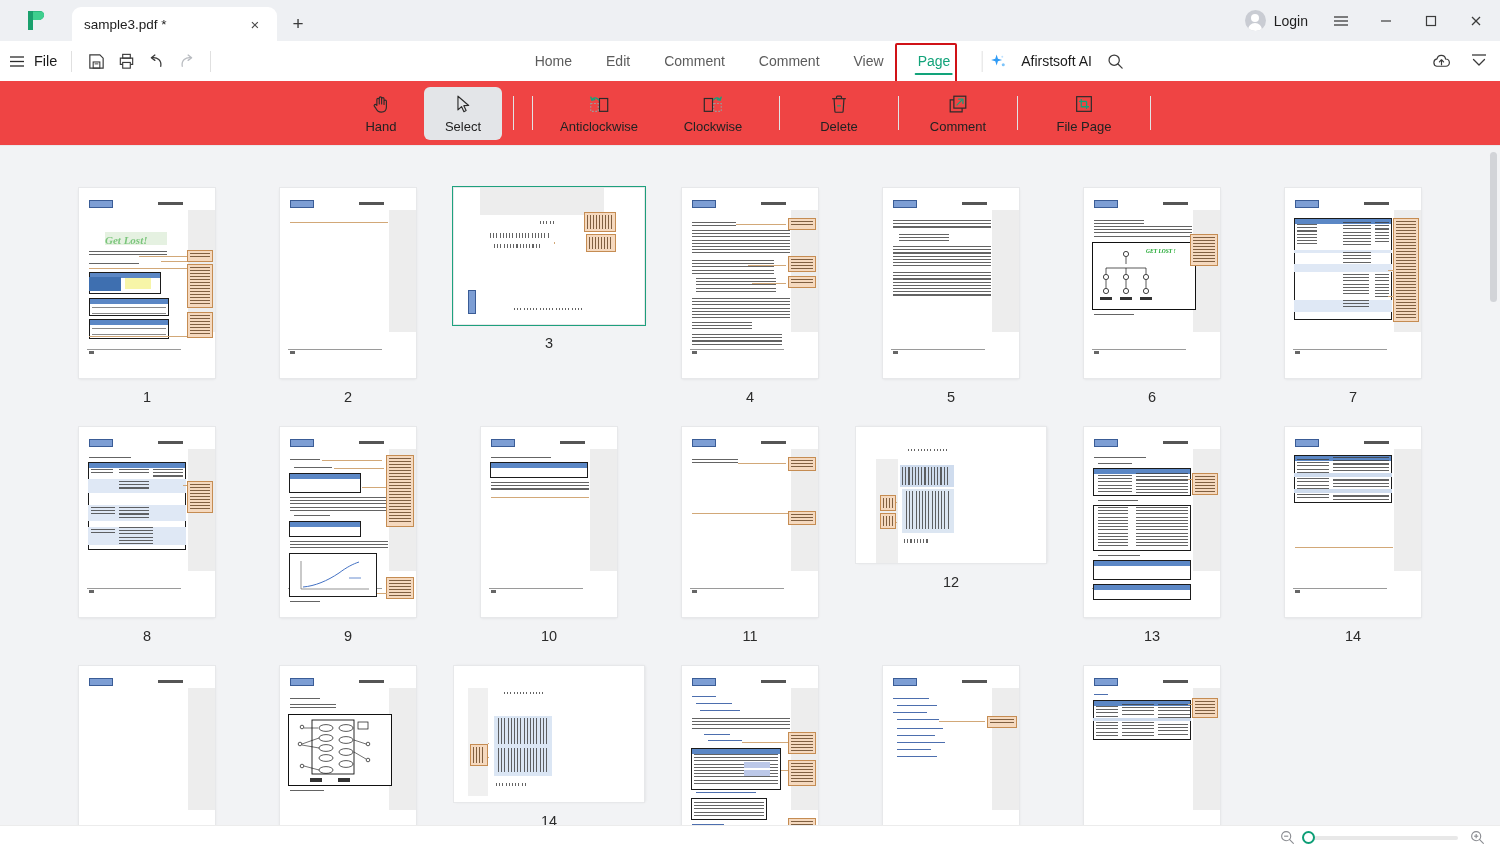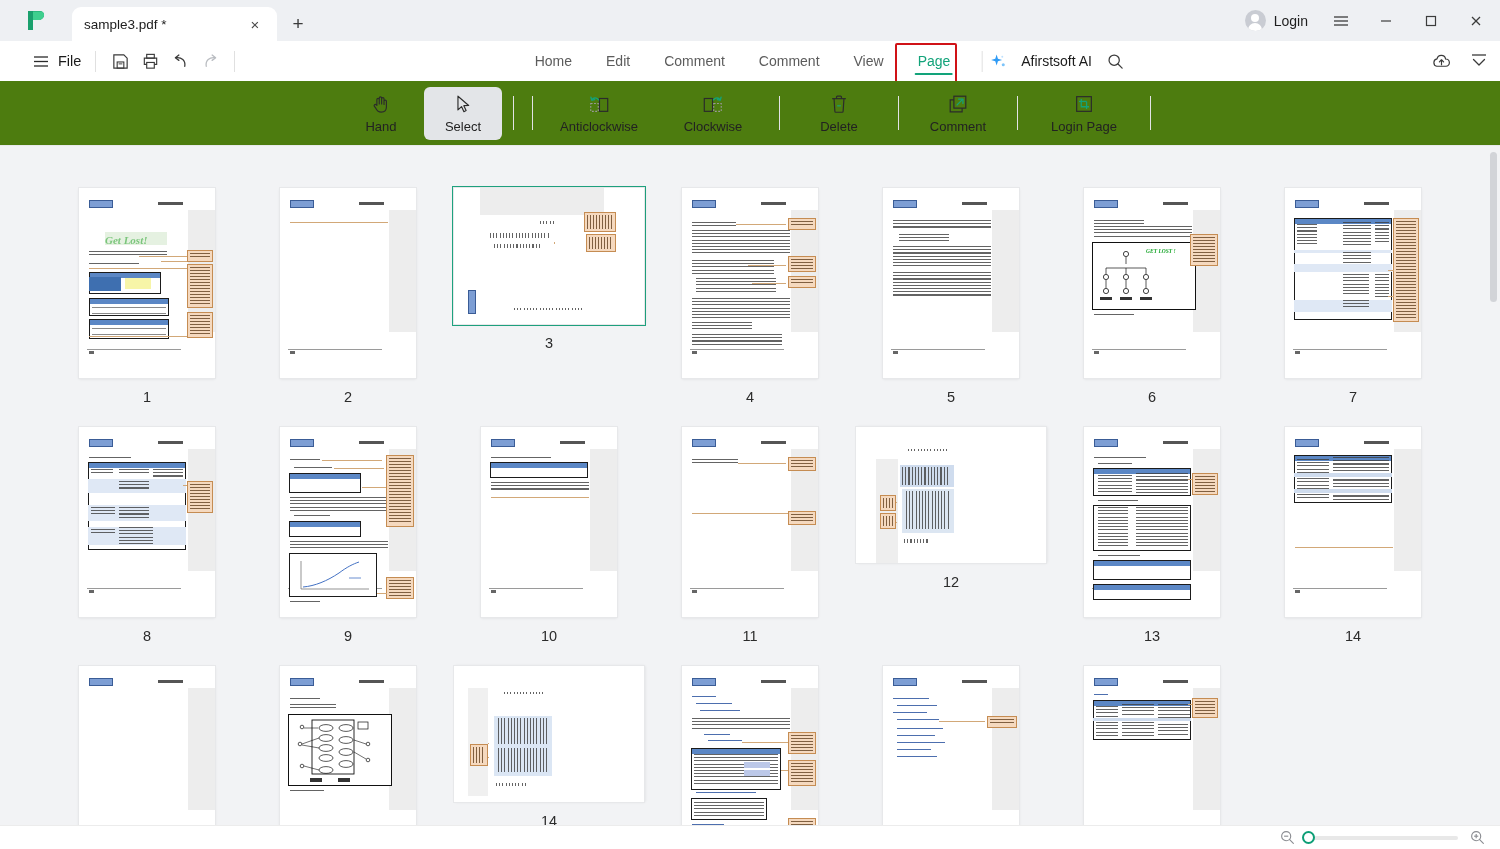--- a/index.html
+++ b/index.html
@@ -27,41 +27,41 @@
      color: #3b3b3b; font-size: 19px; margin-left: 4px; margin-bottom: 0px; }
   .tb-right { margin-left: auto; display: flex; align-items: center; height: 41px; padding-right: 2px; }
   .login { display: flex; align-items: center; gap: 8px; padding: 0 10px; height: 41px; }
   .avatar { width: 21px; height: 21px; border-radius: 50%; background: #c9ccd3; position: relative; overflow:hidden; }
   .avatar::before { content:""; position:absolute; width:8px; height:8px; border-radius:50%; background:#fff; left:6.5px; top:3.5px;}
   .avatar::after { content:""; position:absolute; width:14px; height:8px; border-radius:7px 7px 0 0; background:#fff; left:3.5px; top:13px;}
   .login-text { font-size: 14px; color: #1e1e1e; }
   .winbtn { width: 45px; height: 41px; display: flex; align-items: center; justify-content: center; color: #3c3c3c; }
 
   
-  .menubar { height: 40px; background:#fff; display: flex; align-items: center; position: relative; flex: none; padding-left: 24px; }
+  .menubar { height: 40px; background:#fff; display: flex; align-items: center; position: relative; flex: none; }
   .ham { width: 34px; height: 40px; display:flex; align-items:center; justify-content:center; }
   .file-label { font-size: 14.5px; color:#1b1b1b; padding-right: 14px; }
   .vsep { width: 1px; height: 21px; background: #e0e0e0; }
   .qa-icons { display: flex; align-items: center; gap: 2px; padding: 0 10px; }
   .qa { width: 28px; height: 28px; display:flex; align-items:center; justify-content:center; }
   .center-tabs { position: absolute; left: 50%; transform: translateX(-50%); display: flex; align-items: center; gap: 0px; }
   .mtab { font-size: 14px; color: #5c5c5c; padding: 0 17px; height: 40px; display:flex; align-items:center; white-space: nowrap;}
   .mtab.active { color: #12a37a; }
   .page-tab-wrap { position: relative; padding: 0; }
   .page-underline { position: absolute; left: 50%; transform: translateX(-50%); bottom: 6px; width: 38px; height: 2.5px; background: #12a37a; border-radius: 2px; }
   .redbox-page {
     position: absolute; left: 895px; top: 43px; width: 62px; height: 44px;
     border: 2.2px solid #d01217; border-radius: 2px; pointer-events:none;
   }
   .ai-wrap { display: flex; align-items: center; gap: 8px; margin-left: auto; padding-right: 6px; }
   .ai-text { font-size: 14px; color: #1b1b1b; }
   .mi { width: 30px; height: 30px; display:flex; align-items:center; justify-content:center; }
 
   
-  .ribbon { height: 65px; background: #4d7c0f; display: flex; align-items: center; justify-content: center;
+  .ribbon { height: 65px; background: #ef4444; display: flex; align-items: center; justify-content: center;
      position: relative; flex: none; border-bottom: 1px solid #e8e9eb; }
   .ribbon-inner { display: flex; align-items: center; height: 65px; }
   .rbtn {
     width: 78px; height: 53px; display: flex; flex-direction: column; align-items: center;
     justify-content: center; gap: 3px; border-radius: 6px; margin: 0 2px;
   }
   .rbtn.sel { background: #e3e5e8; }
   .rbtn.wide { width: 96px; }
   .rbtn.wider { width: 110px; }
   .rlabel { font-size: 13px; color: #222; white-space: nowrap; }
@@ -346,21 +346,21 @@
 
       <div class="rbtn wider">
         <span class="ricon">
           <svg width="22" height="22" viewBox="0 0 24 24">
               <rect x="4" y="4" width="16" height="16" fill="none" stroke="#2b2b2b" stroke-width="1.3"></rect>
               <path d="M9 6.5 V15 H17.5" fill="none" stroke="#13a37a" stroke-width="1.4"></path>
               <path d="M14.8 9.2 V17.5" fill="none" stroke="#13a37a" stroke-width="1.4"></path>
               <path d="M6.5 9.2 H14.8" fill="none" stroke="#13a37a" stroke-width="1.4"></path>
             </svg>
         </span>
-        <span class="rlabel">Login Page</span>
+        <span class="rlabel">File Page</span>
       </div>
 
       <span class="rsep"></span>
     </div>
     <div class="redbox-rot"></div>
   </div>
 
   <div class="canvas">
     <div class="grid" id="grid">
         <div class="cell">

